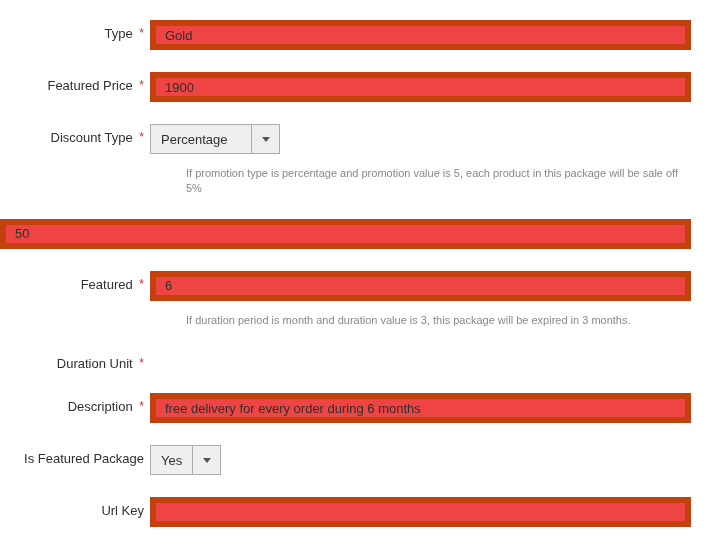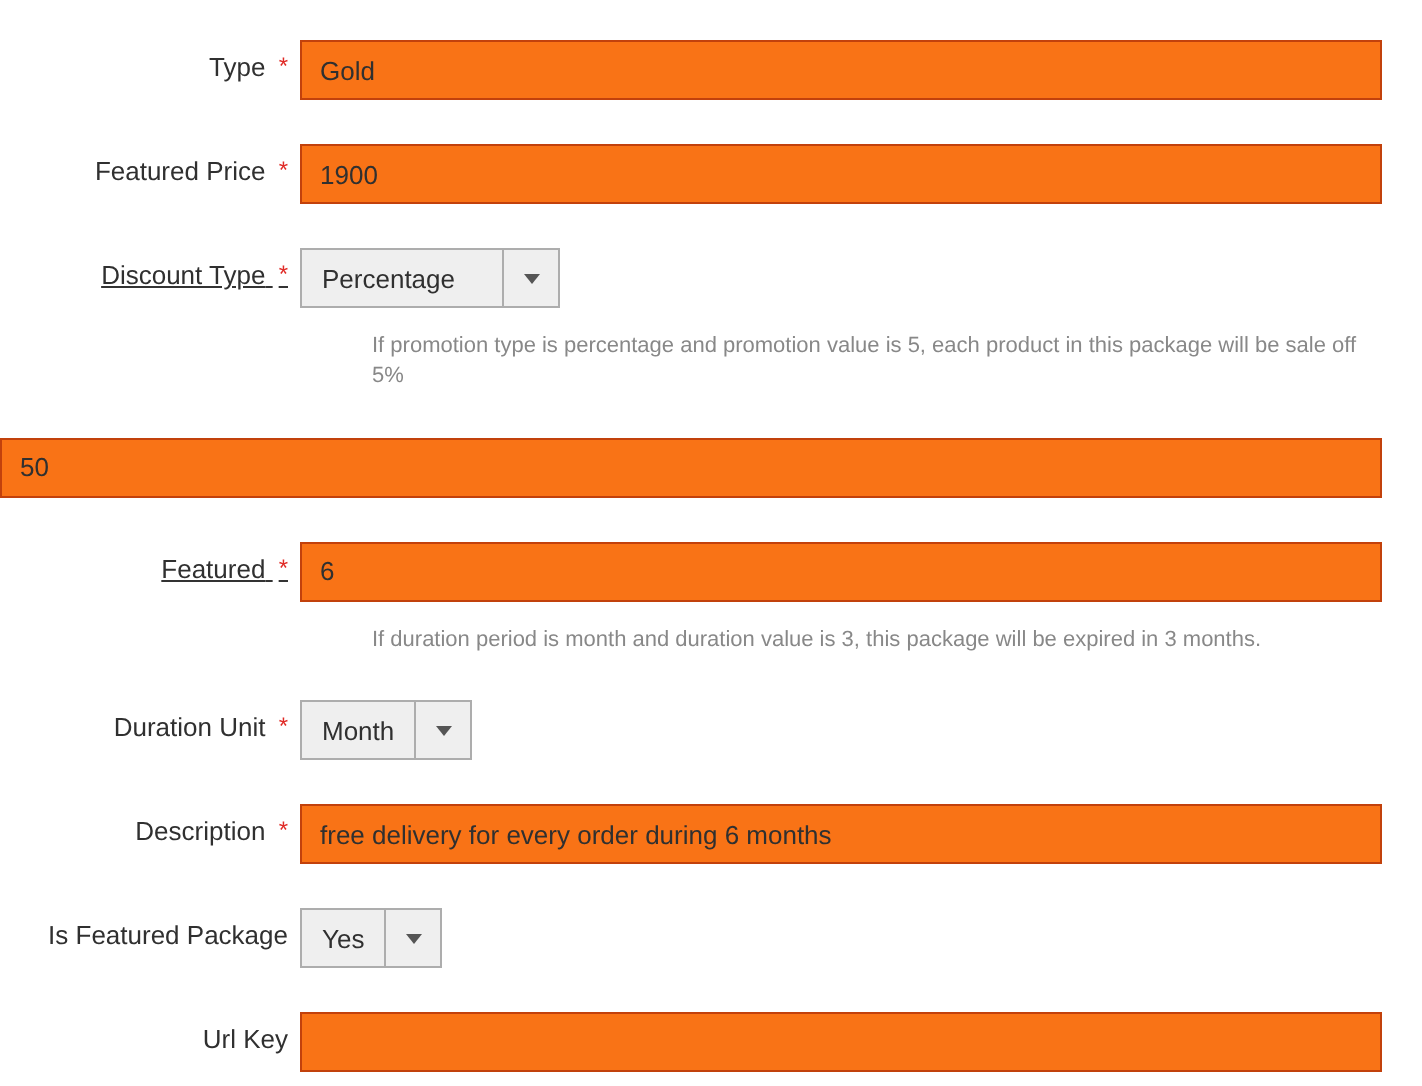--- a/index.html
+++ b/index.html
@@ -10,21 +10,21 @@
     background: #fff;
     margin: 0;
     padding: 20px 20px 20px 0;
   }
   .form { width: 711px; }
   .row {
     display: flex;
     align-items: flex-start;
     margin-bottom: 22px;
   }
-  .row.with-hint { margin-bottom: 8px; text-decoration: underline; }
+  .row.with-hint { margin-bottom: 8px; }
   .label-col {
     width: 150px;
     text-align: right;
     padding-right: 6px;
     padding-top: 6px;
     font-size: 13px;
     color: #303030;
   }
   .req {
     color: #e02b27;
@@ -33,25 +33,25 @@
     position: relative;
     top: -1px;
   }
   .field-col {
     flex: 1;
     padding-right: 20px;
   }
   input[type="text"] {
     width: 100%;
     height: 30px;
-    border: 1px solid #c2410c;
+    border: 6px solid #c2410c;
     padding: 0 9px;
     font-size: 13px;
     color: #303030;
-    background: #f97316;
+    background: #ef4444;
   }
   .select {
     display: inline-flex;
     height: 30px;
     border: 1px solid #adadad;
     background: #f9a8d4;
     align-items: stretch;
   }
   .select .sel-text {
     padding: 0 10px;
@@ -157,28 +157,20 @@
     <div class="field-col">
       <div class="hint">If duration period is month and duration value is 3, this package will be expired in 3 months.</div>
     </div>
   </div>
 
   <div class="row">
     <div class="label-col">
       <span>Duration Unit</span>
       <span class="req">*</span>
     </div>
-    <div class="field-col">
-      <div class="select med">
-        <div class="sel-text">Month</div>
-        <div class="sel-btn">
-          <div class="caret"></div>
-        </div>
-      </div>
-    </div>
   </div>
 
   <div class="row">
     <div class="label-col">
       <span>Description</span>
       <span class="req">*</span>
     </div>
     <div class="field-col">
       <input type="text" value="free delivery for every order during 6 months" style="">
     </div>

